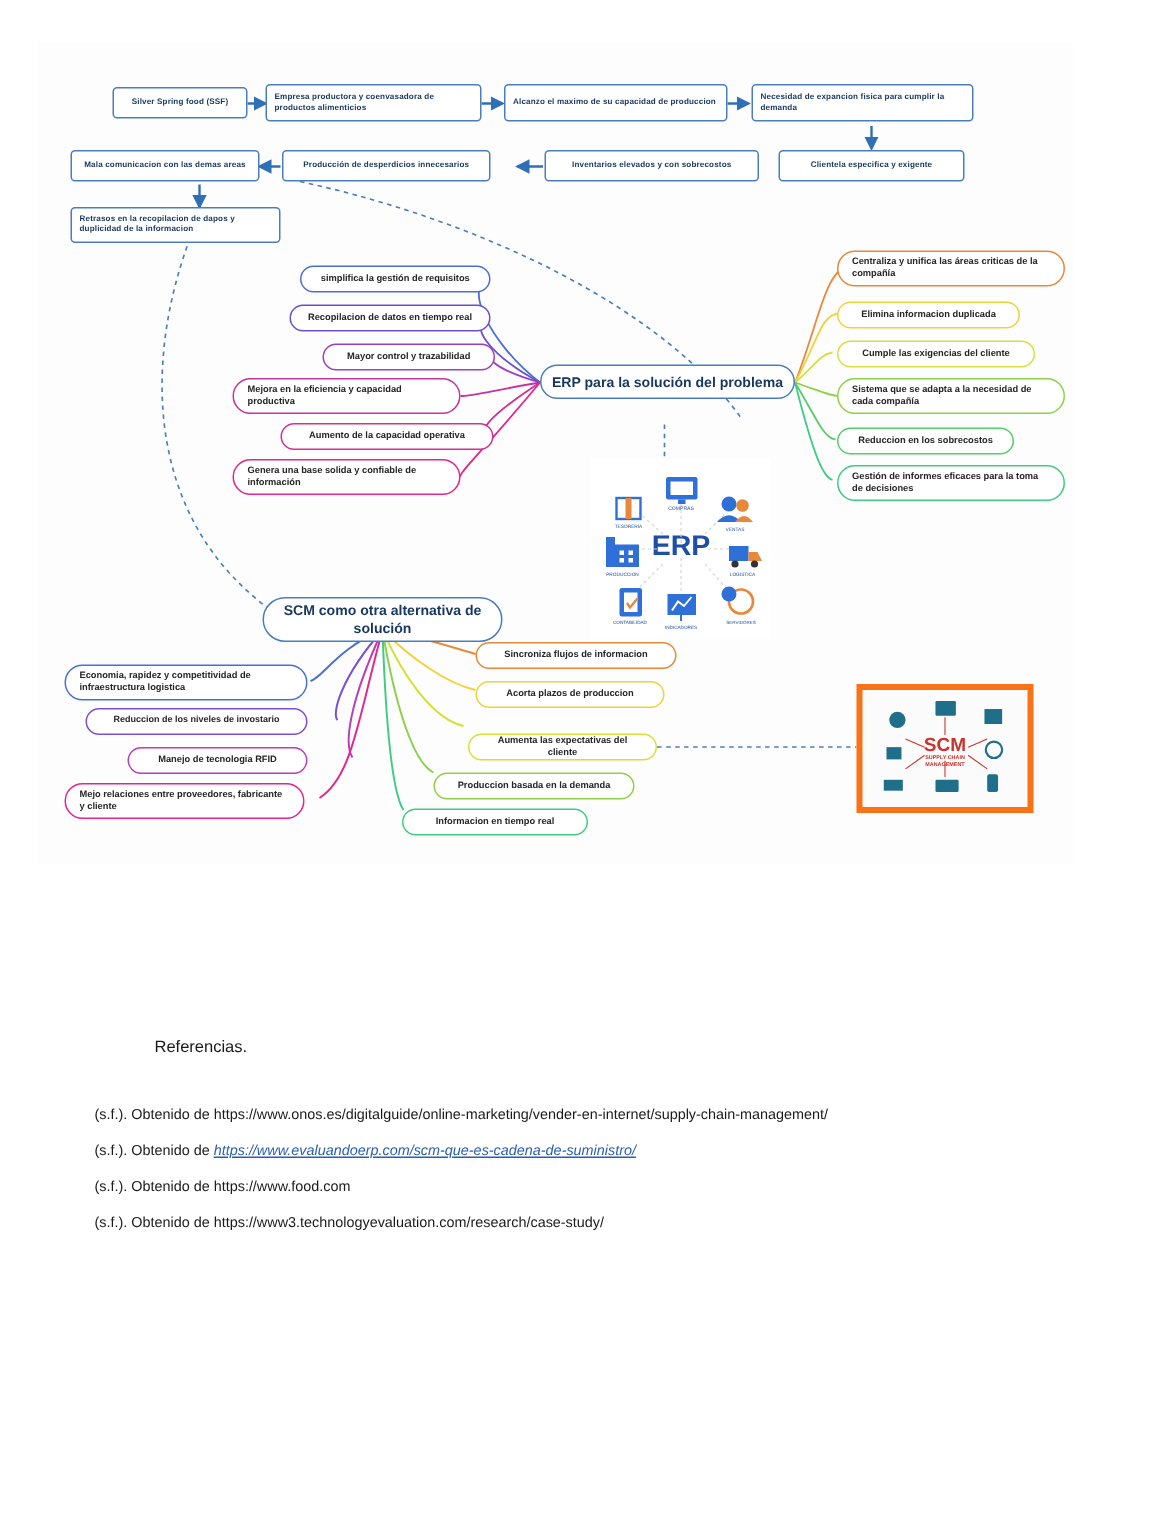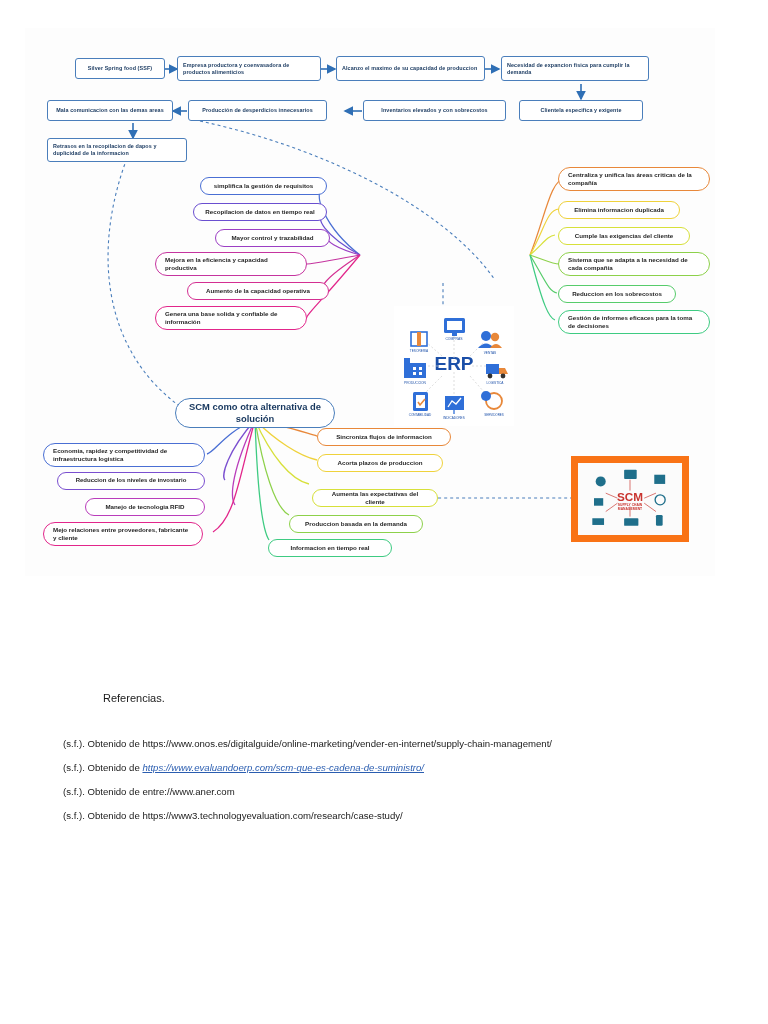--- a/index.html
+++ b/index.html
@@ -75,21 +75,21 @@
   }
 
   
   .clip {
     position: absolute;
     background: #ffffff;
   }
   #erp-art { left: 369px; top: 278px; width: 120px; height: 120px; }
   #scm-art {
     left: 546px; top: 428px; width: 118px; height: 86px;
-    border: 7px solid #f97316; background: #fbfbfb;
+    border: 4px solid #f97316; background: #fbfbfb;
   }
   .art-svg { width: 100%; height: 100%; display: block; }
 
   
   #refs {
     position: absolute;
     left: 0; top: 680px;
     width: 768px;
   }
   #refs-title {
@@ -195,20 +195,23 @@
     </div>
 
     <div class="node flow center" style="left:22px; top:72px; width:126px; height:21px;">
       <span>Mala comunicacion con las demas areas</span>
     </div>
 
     <div class="node flow" style="left:22px; top:110px; width:140px; height:24px;">
       <span>Retrasos en la recopilacion de dapos y duplicidad de la informacion</span>
     </div>
 
+    <div class="node topic" style="left:335px; top:215px; width:170px; height:23px;">
+      <span>ERP para la solución del problema</span>
+    </div>
 
     <div class="node pill ctr" style="left:175px; top:149px; width:127px; height:18px; border-color:#4a6fd4;">
       <span>simplifica la gestión de requisitos</span>
     </div>
     <div class="node pill ctr" style="left:168px; top:175px; width:134px; height:18px; border-color:#6a4fd0;">
       <span>Recopilacion de datos en tiempo real</span>
     </div>
     <div class="node pill ctr" style="left:190px; top:201px; width:115px; height:18px; border-color:#9c3fc4;">
       <span>Mayor control y trazabilidad</span>
     </div>
@@ -387,21 +390,21 @@
 
     <div class="ref-line" style="top:58px;">
       <span>(s.f.). Obtenido de https://www.onos.es/digitalguide/online-marketing/vender-en-internet/supply-chain-management/</span>
     </div>
 
     <div class="ref-line" style="top:82px;">
       <span>(s.f.). Obtenido de </span><span class="ref-link">https://www.evaluandoerp.com/scm-que-es-cadena-de-suministro/</span>
     </div>
 
     <div class="ref-line" style="top:106px;">
-      <span>(s.f.). Obtenido de entre://www.aner.com</span>
+      <span>(s.f.). Obtenido de https://www.food.com</span>
     </div>
 
     <div class="ref-line" style="top:130px;">
       <span>(s.f.). Obtenido de https://www3.technologyevaluation.com/research/case-study/</span>
     </div>
   </div>
 
 </div>
 
 </body></html>

